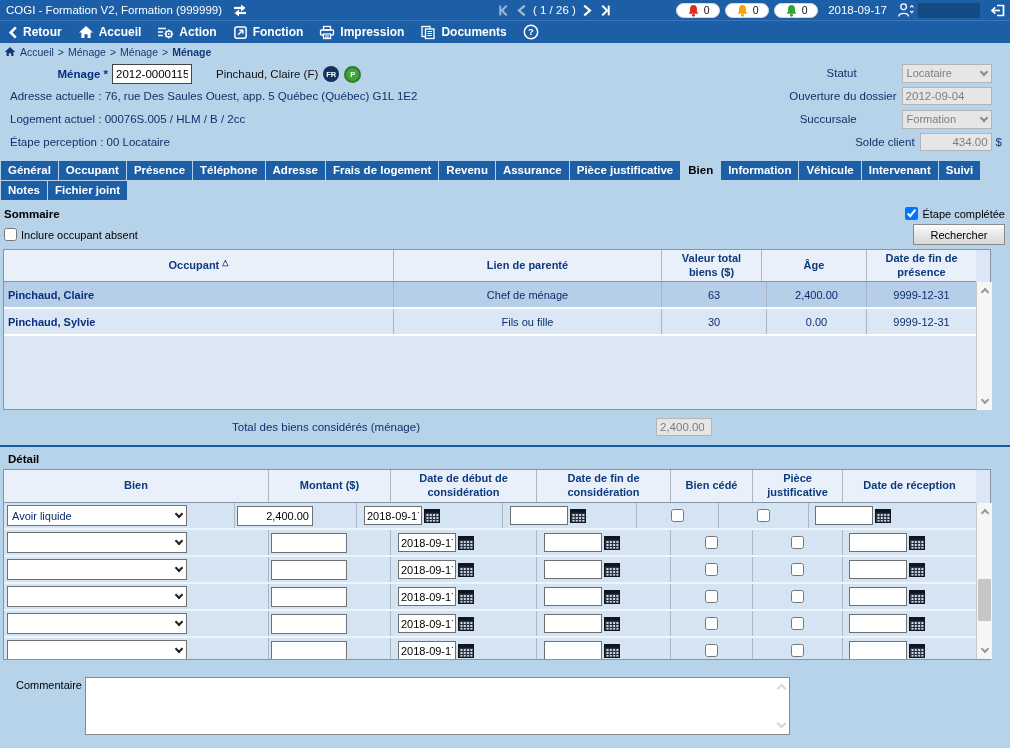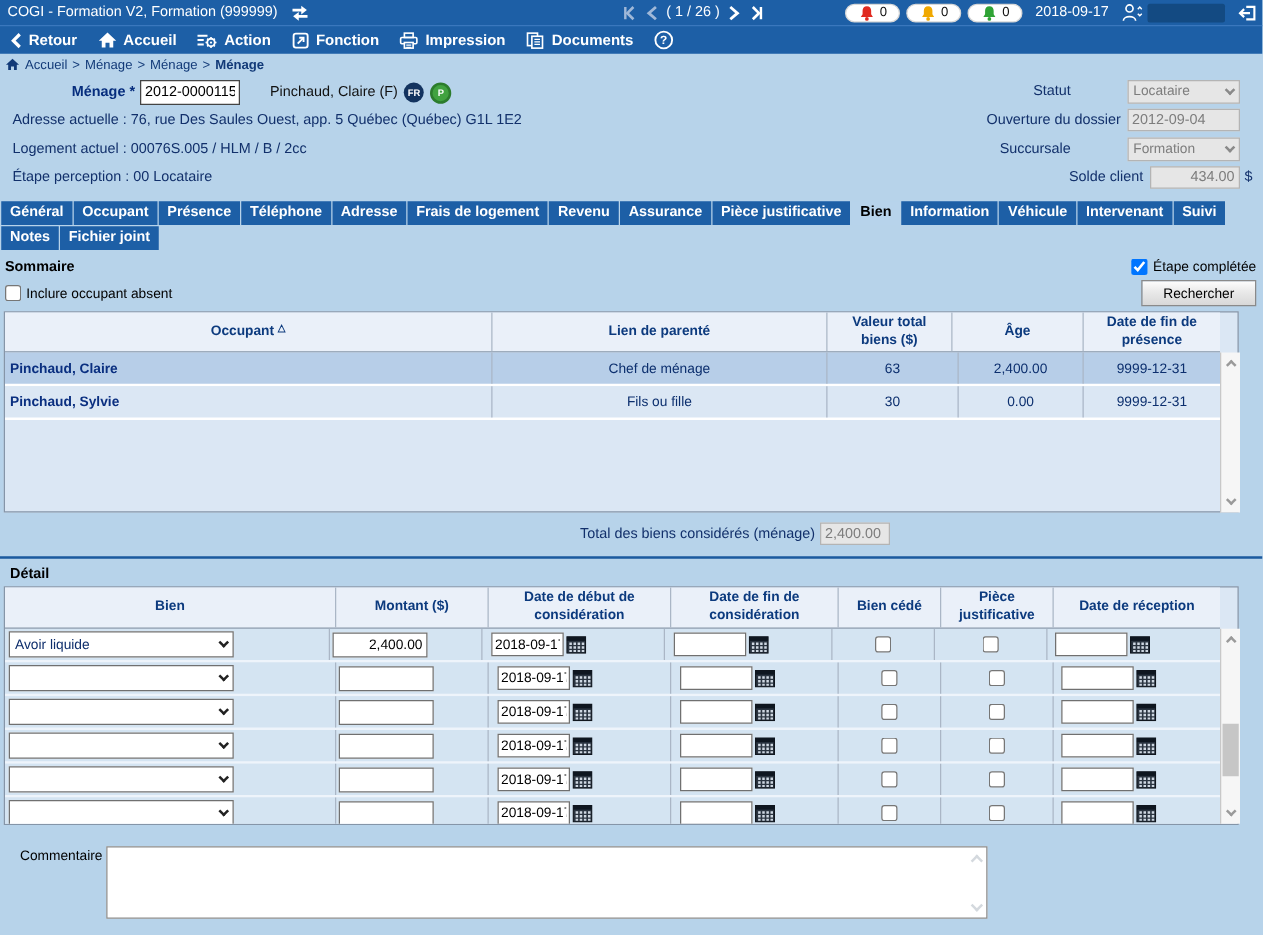--- a/index.html
+++ b/index.html
@@ -81,21 +81,21 @@
   .vscroll { width:16px; background:#f6f6f6; border-left:1px solid #c8c8c8; display:flex; flex-direction:column; justify-content:space-between; align-items:center; }
   .sb-btn { width:16px; height:16px; display:flex; align-items:center; justify-content:center; cursor:pointer; }
   .sb-chev { width:6px; height:6px; border-right:2px solid #9a9a9a; border-bottom:2px solid #9a9a9a; }
   .sb-up { transform:rotate(-135deg); margin-top:4px; }
   .sb-dn { transform:rotate(45deg); margin-bottom:4px; }
   .sb-mid { flex:1; width:16px; position:relative; }
   .sb-thumb { position:absolute; left:1px; width:13px; height:42px; background:#c6c6c6; top:60px; }
 
   
   .total-row { display:flex; align-items:center; margin-top:8px; }
-  .total-lab { width:652px; text-align:right; font-size:11.5px; color:#12306b; }
+  .total-lab { width:652px; text-align:center; font-size:11.5px; color:#12306b; }
   .total-val { width:56px; margin-left:4px; }
 
   .divider { margin-top:9px; border-top:2px solid #1b5a9e; }
 
   
   .det-title { font-weight:bold; font-size:11.5px; color:#000; padding-left:8px; margin-top:6px; }
   .det-h { height:33px; }
   .dbody { height:156px; overflow:hidden; }
   .drow { display:flex; height:27px; border-bottom:2px solid #eef4fb; background:#d4e4f2; }
   .dcell { display:flex; align-items:center; border-right:1px solid #aab6c6; overflow:hidden; }
@@ -441,21 +441,21 @@
       <div class="th" style="width:90px; padding:0 8px;">
           <span>Pièce justificative</span>
         </div>
       <div class="th" style="width:133px;">
           <span>Date de réception</span>
         </div>
     </div>
     <div class="dbody">
 
       <div class="drow">
-        <div class="dcell" style="width:260px;">
+        <div class="dcell" style="width:231px;">
             <div class="fsel det-sel">
               <span>Avoir liquide</span>
               <span class="chev"></span>
             </div>
           </div>
         <div class="dcell" style="width:122px;">
             <input class="mont-input" value="2,400.00" style="">
           </div>
         <div class="dcell" style="width:146px;">
             <input class="datebox" value="2018-09-17" style="">

